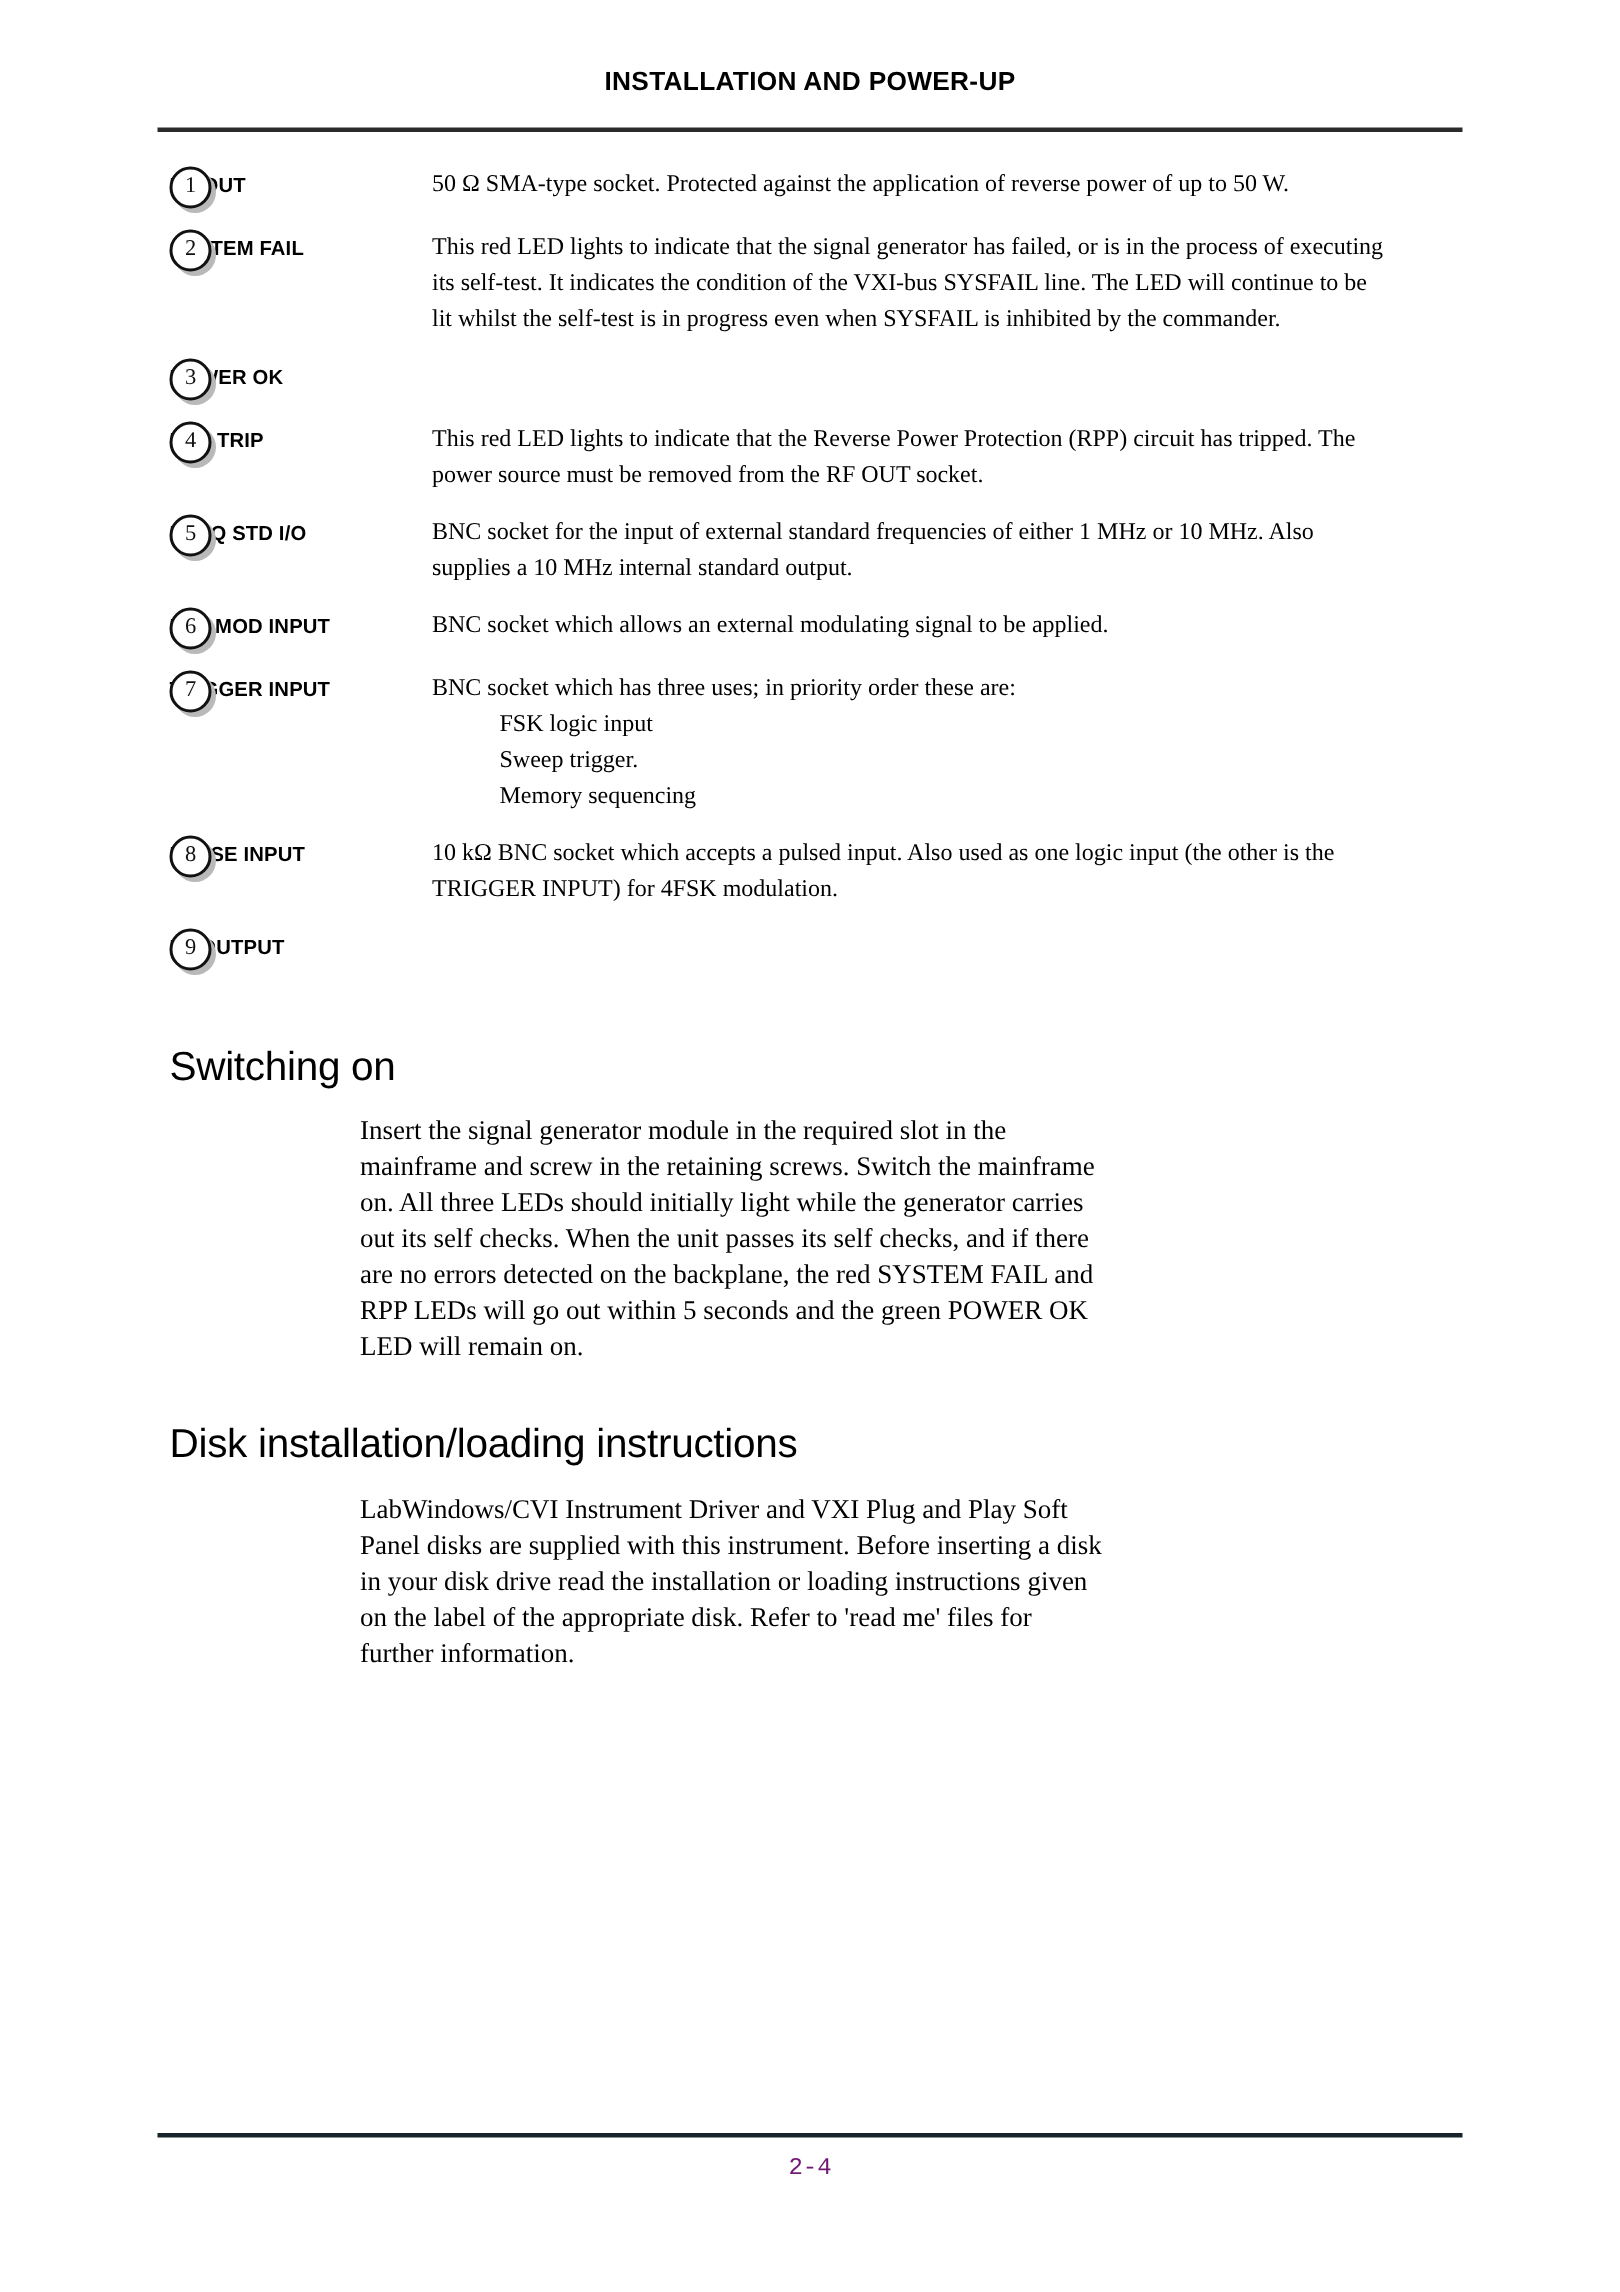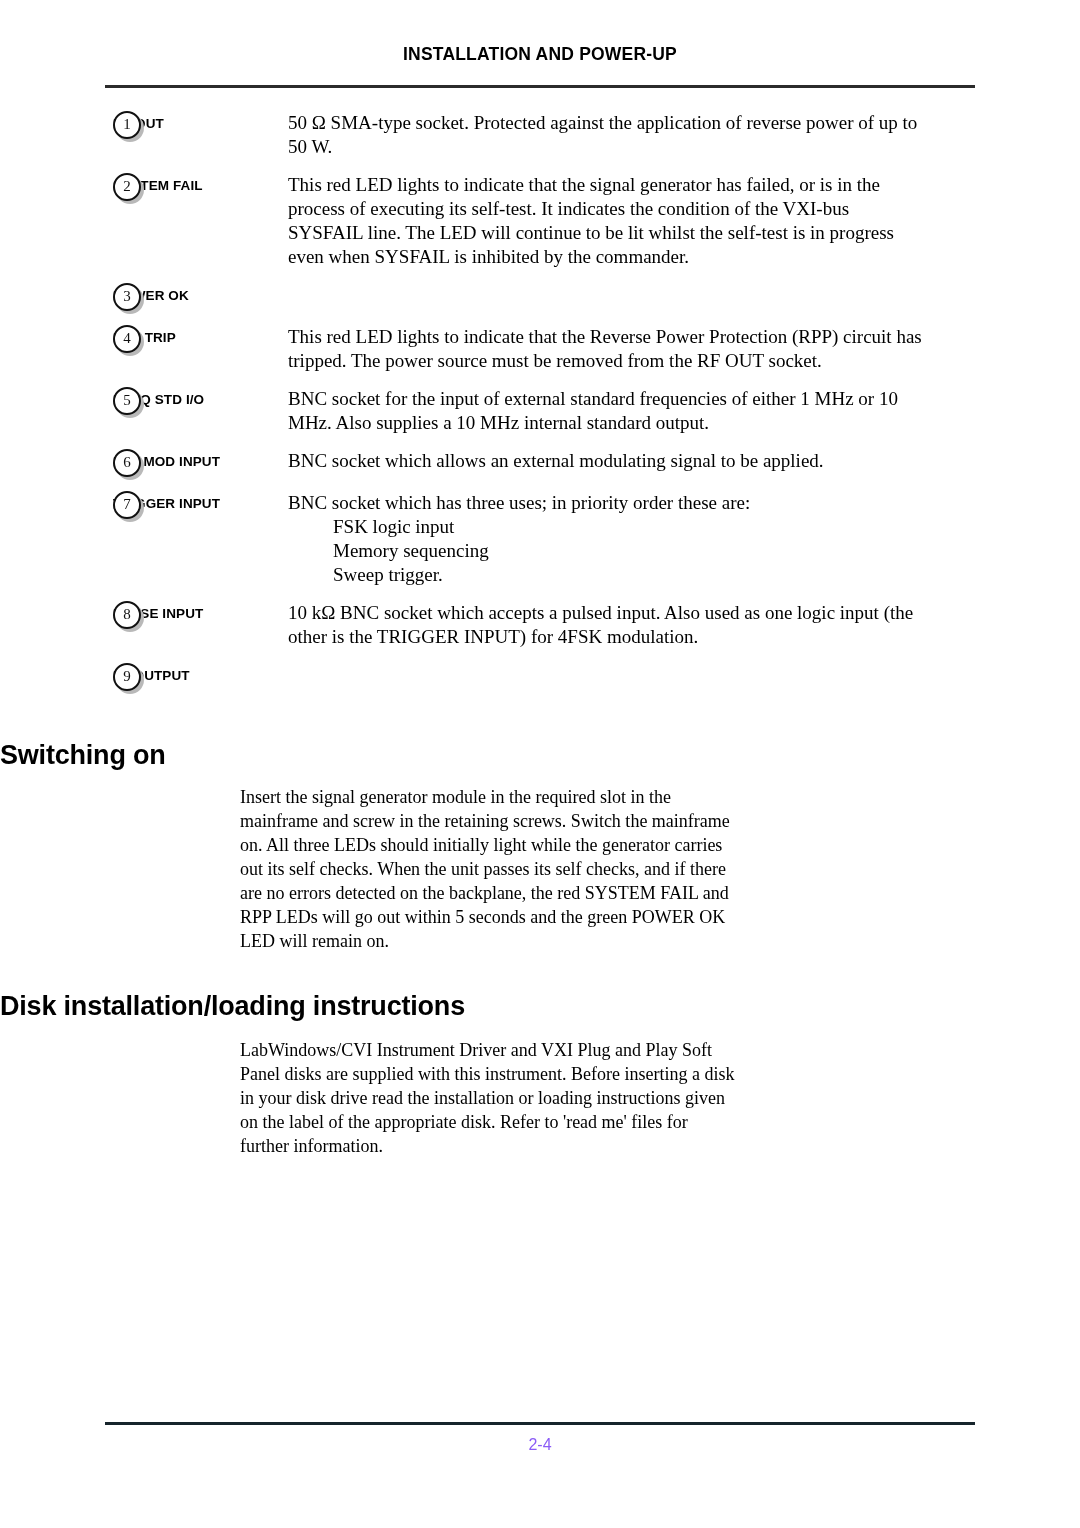--- a/index.html
+++ b/index.html
@@ -51,24 +51,24 @@
 
   
   .page-footer {
     position: absolute;
     left: 105px;
     top: 1436px;
     width: 870px;
     text-align: center;
   }
   .page-number {
-    font-family: Liberation Sans, sans-serif;
+    font-family: Liberation Mono, monospace;
     font-size: 16px;
     font-weight: normal;
-    color: #8b5cf6;
+    color: #701a75;
   }
 
   
   .content {
     position: absolute;
     left: 0;
     top: 110px;
     width: 1080px;
   }
 
@@ -135,37 +135,38 @@
     font-weight: bold;
     font-size: 13.5px;
     letter-spacing: 0.1px;
     padding-top: 6px;
     color: #000;
   }
 
   .callout-desc {
     width: 635px;
     font-family: "Liberation Serif", "DejaVu Serif", serif;
-    font-size: 19px;
+    font-size: 16px;
     line-height: 24px;
     padding-top: 1px;
     color: #000;
   }
   .callout-desc p { margin: 0; }
   .sub-list { margin: 0; padding: 0 0 0 45px; list-style: none; }
   .sub-list li { margin: 0; }
 
   
   .section-heading {
     font-family: "Liberation Sans", "DejaVu Sans", sans-serif;
-    font-weight: bold;
+    font-weight: normal;
     font-size: 27px;
     letter-spacing: -0.2px;
     color: #000;
     margin: 0;
+    padding-left: 113px;
   }
 
   .body-para {
     font-family: "Liberation Serif", "DejaVu Serif", serif;
     font-size: 18px;
     line-height: 24px;
     color: #000;
     margin: 0;
     padding-left: 240px;
     width: 735px;
@@ -285,22 +286,22 @@
             <div class="disc">
               <span class="num">7</span>
             </div>
           </div>
         </div>
         <div class="callout-label">TRIGGER INPUT</div>
         <div class="callout-desc">
           <p>BNC socket which has three uses; in priority order these are:</p>
           <ul class="sub-list">
             <li>FSK logic input</li>
+            <li>Sweep trigger.</li>
             <li>Memory sequencing</li>
-            <li>Sweep trigger.</li>
           </ul>
         </div>
       </div>
 
       <div class="callout-row">
         <div class="callout-badge-cell">
           <div class="badge">
             <div class="shadow"></div>
             <div class="disc">
               <span class="num">8</span>

